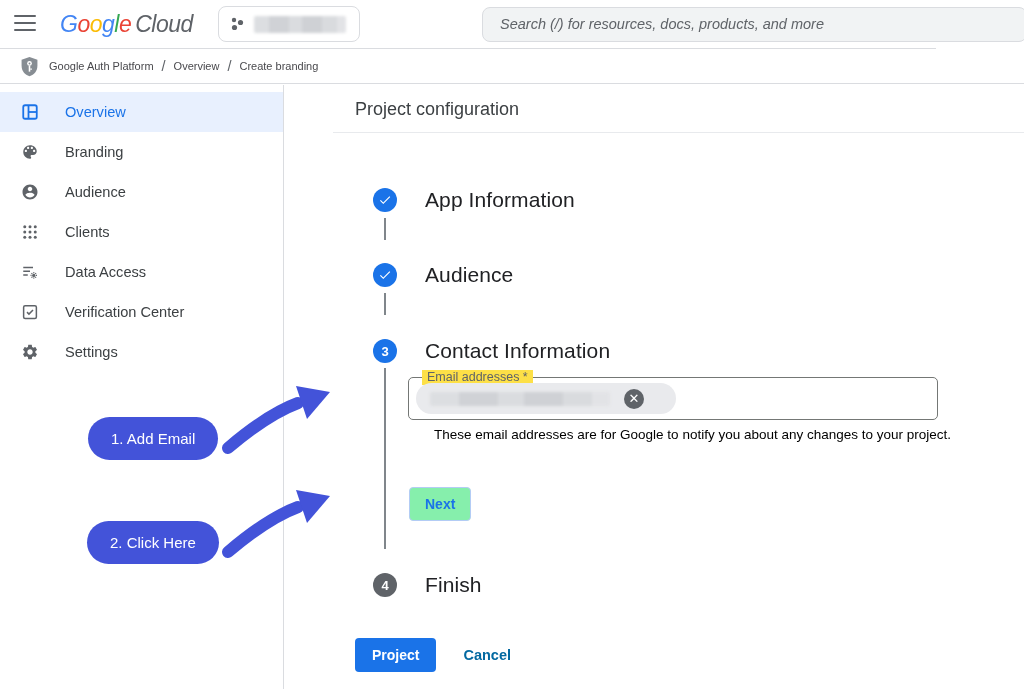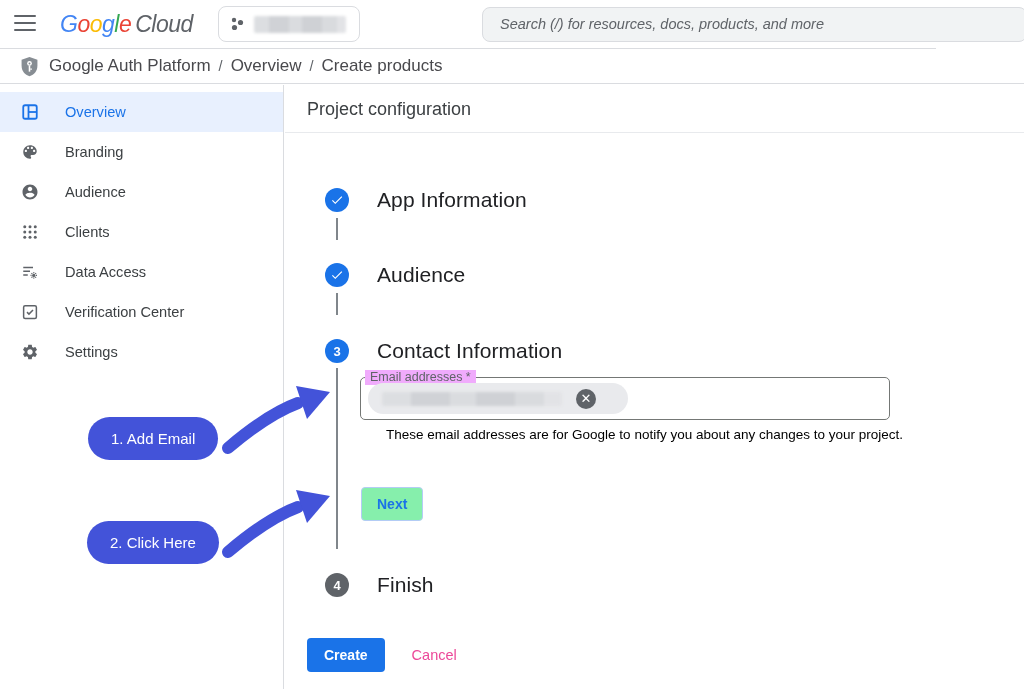--- a/index.html
+++ b/index.html
@@ -26,35 +26,35 @@
   .searchbar { position:absolute; left:482px; top:7px; width:545px; height:35px;
                background:#f1f3f4; border:1px solid #dadce0; border-radius:8px;
                line-height:33px; padding-left:17px; font-size:14.5px; color:#5f6368;
                cursor:text; }
 
   
   .crumbbar { position:absolute; left:0; top:49px; width:1024px; height:35px;
               background:#fff; border-bottom:1px solid #dadce0; display:flex;
               align-items:center; }
   .crumb-icon { margin-left:20px; margin-right:10px; width:19px; height:21px; flex:none; }
-  .crumb { font-size:17px; color:#49494d; }
+  .crumb { font-size:11px; color:#49494d; }
   .crumb-sep { color:#5f6368; margin:0 8px; font-size:14.5px; }
   .crumb.link { cursor:pointer; }
 
   
   .sidebar { position:absolute; left:0; top:85px; width:284px; bottom:0;
              border-right:1px solid #dadce0; background:#fff; padding-top:7px; }
   .side-item { height:40px; display:flex; align-items:center; padding-left:21px;
                cursor:pointer; color:#3c4043; font-size:14.6px; }
   .side-item .ic { width:18px; height:18px; margin-right:26px; color:#5f6368; flex:none; }
   .side-item.selected { background:#e8f0fe; color:#1a73e8; }
   .side-item.selected .ic { color:#1a73e8; }
 
   
-  .main { position:absolute; left:285px; top:85px; right:0; bottom:0; background:#fff; }
+  .main { position:absolute; left:285px; top:85px; right:0; bottom:0; background:#fff;padding-left:48px; }
   .main-title { height:48px; line-height:48px; padding-left:22px; font-size:18px;
                 color:#3c4043; border-bottom:1px solid #e8eaed; }
   .content { position:relative; width:100%; height:556px; }
 
   .step { position:absolute; display:flex; align-items:center; gap:28px; }
   .step-circle { width:24px; height:24px; border-radius:50%; flex:none;
                  display:flex; align-items:center; justify-content:center;
                  color:#fff; font-size:13px; font-weight:bold; }
   .step-circle.done, .step-circle.active { background:#1a73e8; }
   .step-circle.pending { background:#5f6368; }
@@ -64,42 +64,42 @@
   .step3 { left:40px; top:206px; }
   .step4 { left:40px; top:440px; }
   .conn { position:absolute; left:51px; width:1.5px; background:#80868b; }
   .conn1 { top:85px;  height:22px; }
   .conn2 { top:160px; height:22px; }
   .conn3 { top:235px; height:181px; }
 
   
   .email-field { position:absolute; left:75px; top:244px; width:530px; height:43px;
                  border:1px solid #747775; border-radius:5px; cursor:text; }
-  .email-label { position:absolute; top:-8px; left:4px; background:#f0abfc;
+  .email-label { position:absolute; top:-8px; left:13px; background:#fde047;
                  padding:0 5px; font-size:12.5px; color:#5f6368; line-height:15px; }
   .chip { position:absolute; left:7px; top:5px; height:31px; width:260px;
           background:#e9eaed; border-radius:16px; display:flex; align-items:center;
           padding:0 6px 0 14px; }
   .chip-redact { width:180px; height:14px; }
   .chip-x { width:20px; height:20px; border-radius:50%; background:#5f6368;
             color:#fff; font-size:13px; line-height:20px; text-align:center;
             margin-left:14px; cursor:pointer; flex:none; }
   .helper { position:absolute; left:77px; top:292px; width:572px; font-size:13.5px;
             line-height:19px; color:#000000;margin-left:24px; }
   .next-btn { position:absolute; left:76px; top:354px; height:34px; padding:0 15px;
               background:#86efac; border:1px solid #b3ccf5; border-radius:4px;
               color:#1a73e8; font-size:14px; font-weight:bold; cursor:pointer;
               font-family:"Liberation Sans", sans-serif; }
 
   .actions { position:absolute; left:22px; top:505px; display:flex; align-items:center; }
   .create-btn { height:34px; padding:0 17px; background:#1a73e8; border:none;
                 border-radius:4px; color:#fff; font-size:14px; font-weight:bold;
                 cursor:pointer; font-family:"Liberation Sans", sans-serif; }
-  .cancel-btn { margin-left:27px; background:none; border:none; color:#ec4899;
-                font-size:14.5px; font-weight:normal; cursor:pointer;
+  .cancel-btn { margin-left:27px; background:none; border:none; color:#0369a1;
+                font-size:14.5px; font-weight:bold; cursor:pointer;
                 font-family:"Liberation Sans", sans-serif; }
 
   
   .overlay { position:absolute; left:0; top:0; width:1024px; height:689px;
              pointer-events:none; z-index:50; }
   .pill { position:absolute; height:43px; border-radius:22px; color:#fff;
           font-size:15px; display:flex; align-items:center; justify-content:center;
           padding:0 23px;text-align:right; }
   .pill1 { left:88px; top:417px; }
   .pill2 { left:87px; top:521px; }
@@ -132,21 +132,21 @@
     <path d="M12 1 L22 4.6 V12 C22 18.6 17.8 23.6 12 25.2 C6.2 23.6 2 18.6 2 12 V4.6 Z" fill="#878d93"></path>
     <circle cx="12" cy="9.2" r="3" fill="#fff"></circle>
     <circle cx="12" cy="9.2" r="1.2" fill="#878d93"></circle>
     <rect x="11" y="12" width="2" height="7.5" fill="#fff"></rect>
     <rect x="13" y="15.5" width="2" height="1.6" fill="#fff"></rect>
   </svg>
   <span class="crumb link">Google Auth Platform</span>
   <span class="crumb-sep">/</span>
   <span class="crumb link">Overview</span>
   <span class="crumb-sep">/</span>
-  <span class="crumb">Create products</span>
+  <span class="crumb">Create branding</span>
 </div>
 
 <div class="sidebar">
   <div class="side-item selected">
     <svg class="ic" viewBox="0 0 24 24">
       <rect x="3" y="3" width="18" height="18" rx="2.5" fill="none" stroke="currentColor" stroke-width="2.4"></rect>
       <line x1="10" y1="3" x2="10" y2="21" stroke="currentColor" stroke-width="2.4"></line>
       <line x1="10" y1="12" x2="21" y2="12" stroke="currentColor" stroke-width="2.4"></line>
     </svg>
     <span>Overview</span>
@@ -256,21 +256,21 @@
     </div>
     <div class="helper">These email addresses are for Google to notify you about any changes to your project.</div>
     <button class="next-btn">Next</button>
 
     <div class="step step4">
       <div class="step-circle pending">4</div>
       <div class="step-label">Finish</div>
     </div>
 
     <div class="actions">
-      <button class="create-btn">Create</button>
+      <button class="create-btn">Project</button>
       <button class="cancel-btn">Cancel</button>
     </div>
   </div>
 </div>
 
 <div class="overlay">
   <div class="pill pill1" style="background:#4353d9">1. Add Email</div>
   <div class="pill pill2" style="background:#4353d9">2. Click Here</div>
   <svg width="1024" height="689" viewBox="0 0 1024 689" style="position:absolute;left:0;top:0;">
     <g fill="#4353d9" stroke="#4353d9">

